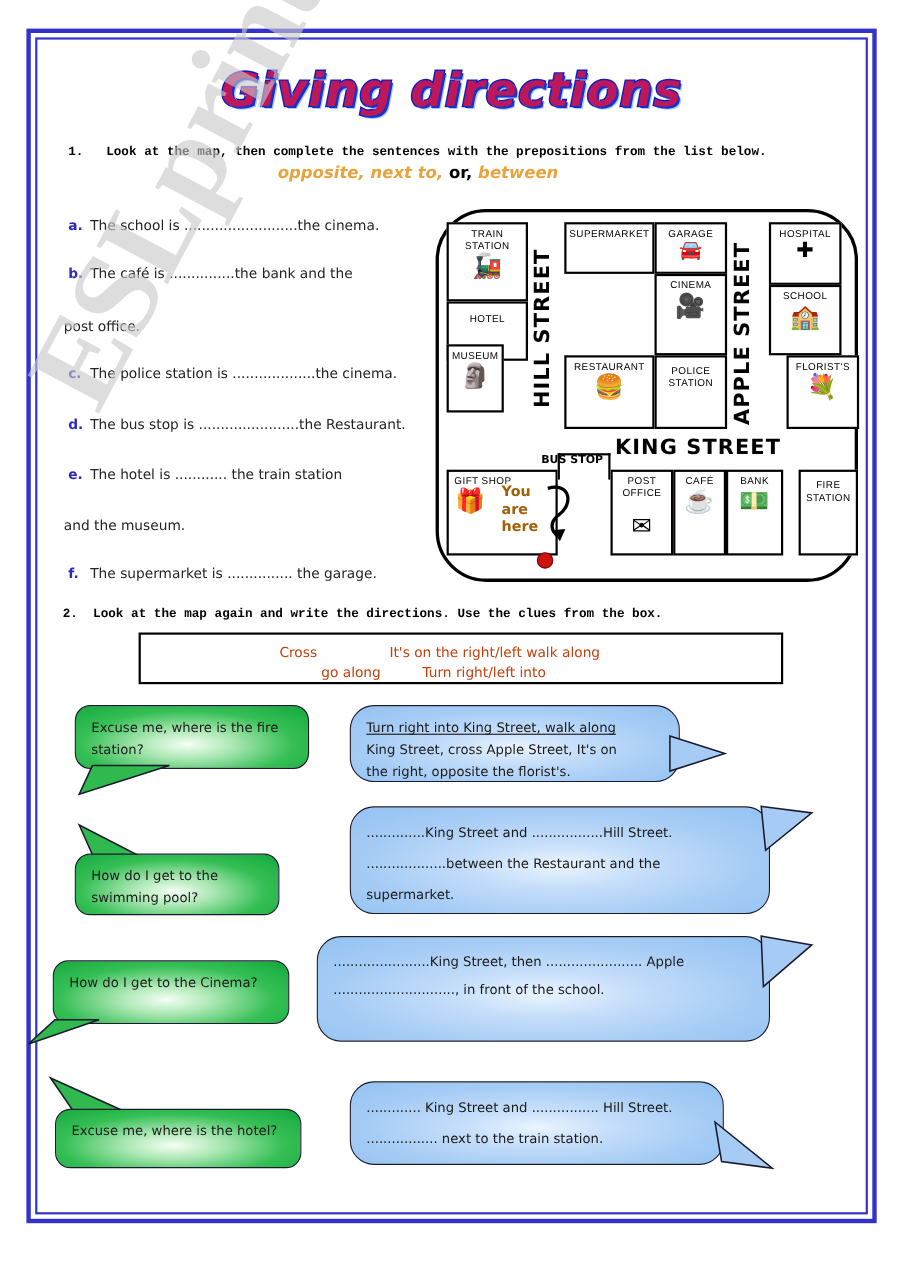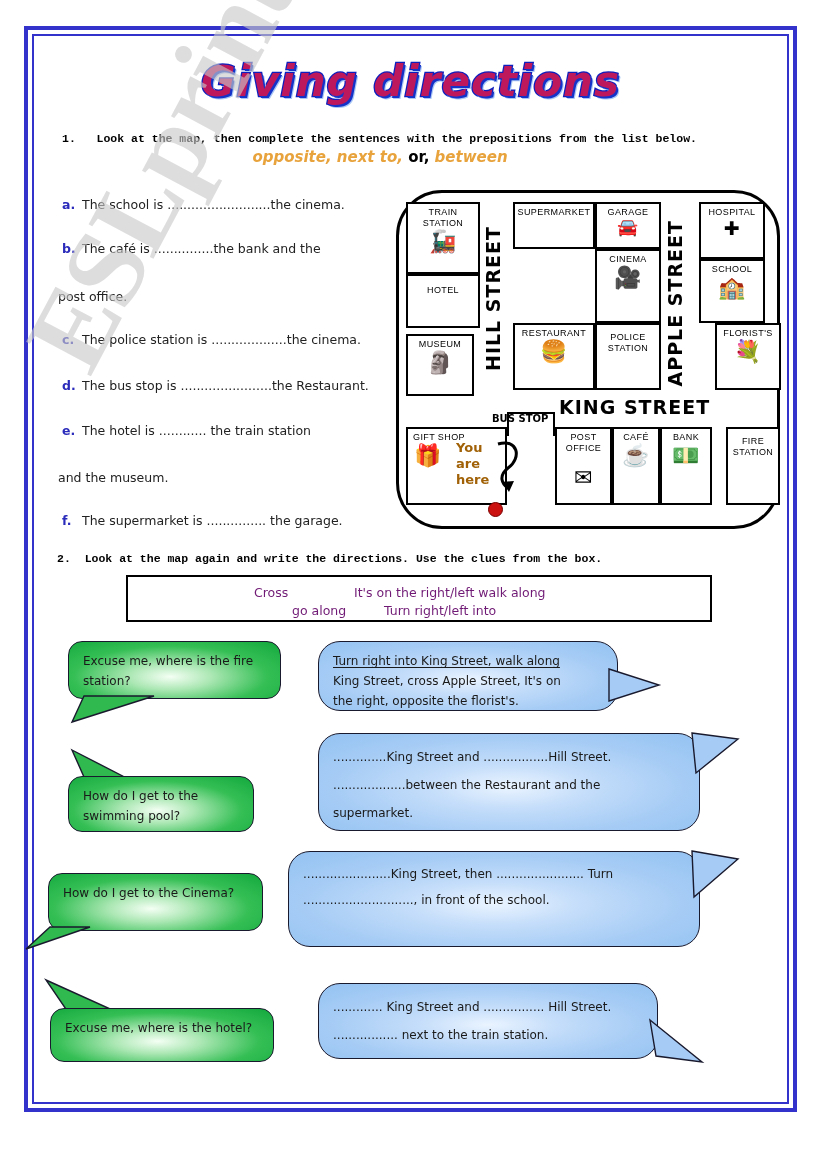--- a/index.html
+++ b/index.html
@@ -52,21 +52,21 @@
        letter-spacing:.4px;color:#000;padding-top:3px;overflow:hidden;}
   .blk .nm{display:block;line-height:11px;}
   .ico{font-size:22px;line-height:24px;display:block;margin-top:1px;}
   .street{position:absolute;font-family:"DejaVu Sans",sans-serif;font-weight:bold;
        color:#000;letter-spacing:1px;}
   .vstreet{writing-mode:vertical-rl;transform:rotate(180deg);font-size:19px;}
 
   
   #cluebox{position:absolute;left:126px;top:575px;width:586px;height:47px;
        border:2px solid #000;box-sizing:border-box;background:#fff;}
-  .clue{position:absolute;font-size:12.5px;color:#701a75;
+  .clue{position:absolute;font-size:12.5px;color:#c2410c;
        font-family:"DejaVu Sans",sans-serif;}
 
   
   .bub{position:absolute;box-sizing:border-box;border:1.4px solid #1a1a2e;
        font-family:"DejaVu Sans",sans-serif;font-size:12px;color:#1a1a1a;
        line-height:20px;padding:9px 14px;}
   .green{border-radius:14px;
        background:radial-gradient(ellipse at 48% 62%,#f4fff4 0%,#aee8b6 26%,#35bf55 62%,#12a83c 100%);}
   .blue{border-radius:22px;
        background:radial-gradient(ellipse at 50% 55%,#eaf4ff 0%,#c4ddfa 30%,#a6ccf5 65%,#93c2f2 100%);}
@@ -120,21 +120,21 @@
   <div id="map">
     <div id="map-outline"></div>
 
     <div class="blk" style="left:10px;top:12px;width:74px;height:72px">
       <span class="nm">TRAIN STATION</span>
       <span class="ico">🚂</span>
     </div>
     <div class="blk" style="left:10px;top:84px;width:74px;height:54px">
       <span class="nm" style="margin-top:6px">HOTEL</span>
     </div>
-    <div class="blk" style="left:10px;top:144px;width:68px;height:62px">
+    <div class="blk" style="left:10px;top:123px;width:52px;height:62px">
       <span class="nm">MUSEUM</span>
       <span class="ico">🗿</span>
     </div>
 
     <div class="street vstreet" style="left:86px;top:36px">HILL STREET</div>
 
     <div class="blk" style="left:117px;top:12px;width:82px;height:47px">
       <span class="nm">SUPERMARKET</span>
     </div>
     <div class="blk" style="left:117px;top:133px;width:82px;height:67px">
@@ -255,21 +255,21 @@
   </svg>
 
   <div class="bub green" style="left:48px;top:873px;width:215px;height:58px">
     <span>How do I get to the Cinema?</span>
   </div>
   <svg style="position:absolute;left:24px;top:925px" width="70" height="28" viewBox="0 0 70 28">
     <path d="M26 2 L66 2 L2 24 Z" fill="#2fb94e" stroke="#1a1a2e" stroke-width="1.4"></path>
   </svg>
 
   <div class="bub blue" style="left:288px;top:851px;width:412px;height:96px;line-height:26px">
-    <div>.......................King Street, then ....................... Turn</div>
+    <div>.......................King Street, then ....................... Apple</div>
     <div>............................., in front of the school.</div>
   </div>
   <svg style="position:absolute;left:690px;top:849px" width="52" height="52" viewBox="0 0 52 52">
     <path d="M2 2 L48 10 L4 48 Z" fill="#a6ccf5" stroke="#1a1a2e" stroke-width="1.4"></path>
   </svg>
 
   <svg style="position:absolute;left:44px;top:978px" width="92" height="44" viewBox="0 0 92 44">
     <path d="M2 2 L86 40 L28 40 Z" fill="#2fb94e" stroke="#1a1a2e" stroke-width="1.4"></path>
   </svg>
   <div class="bub green" style="left:50px;top:1008px;width:224px;height:54px">

